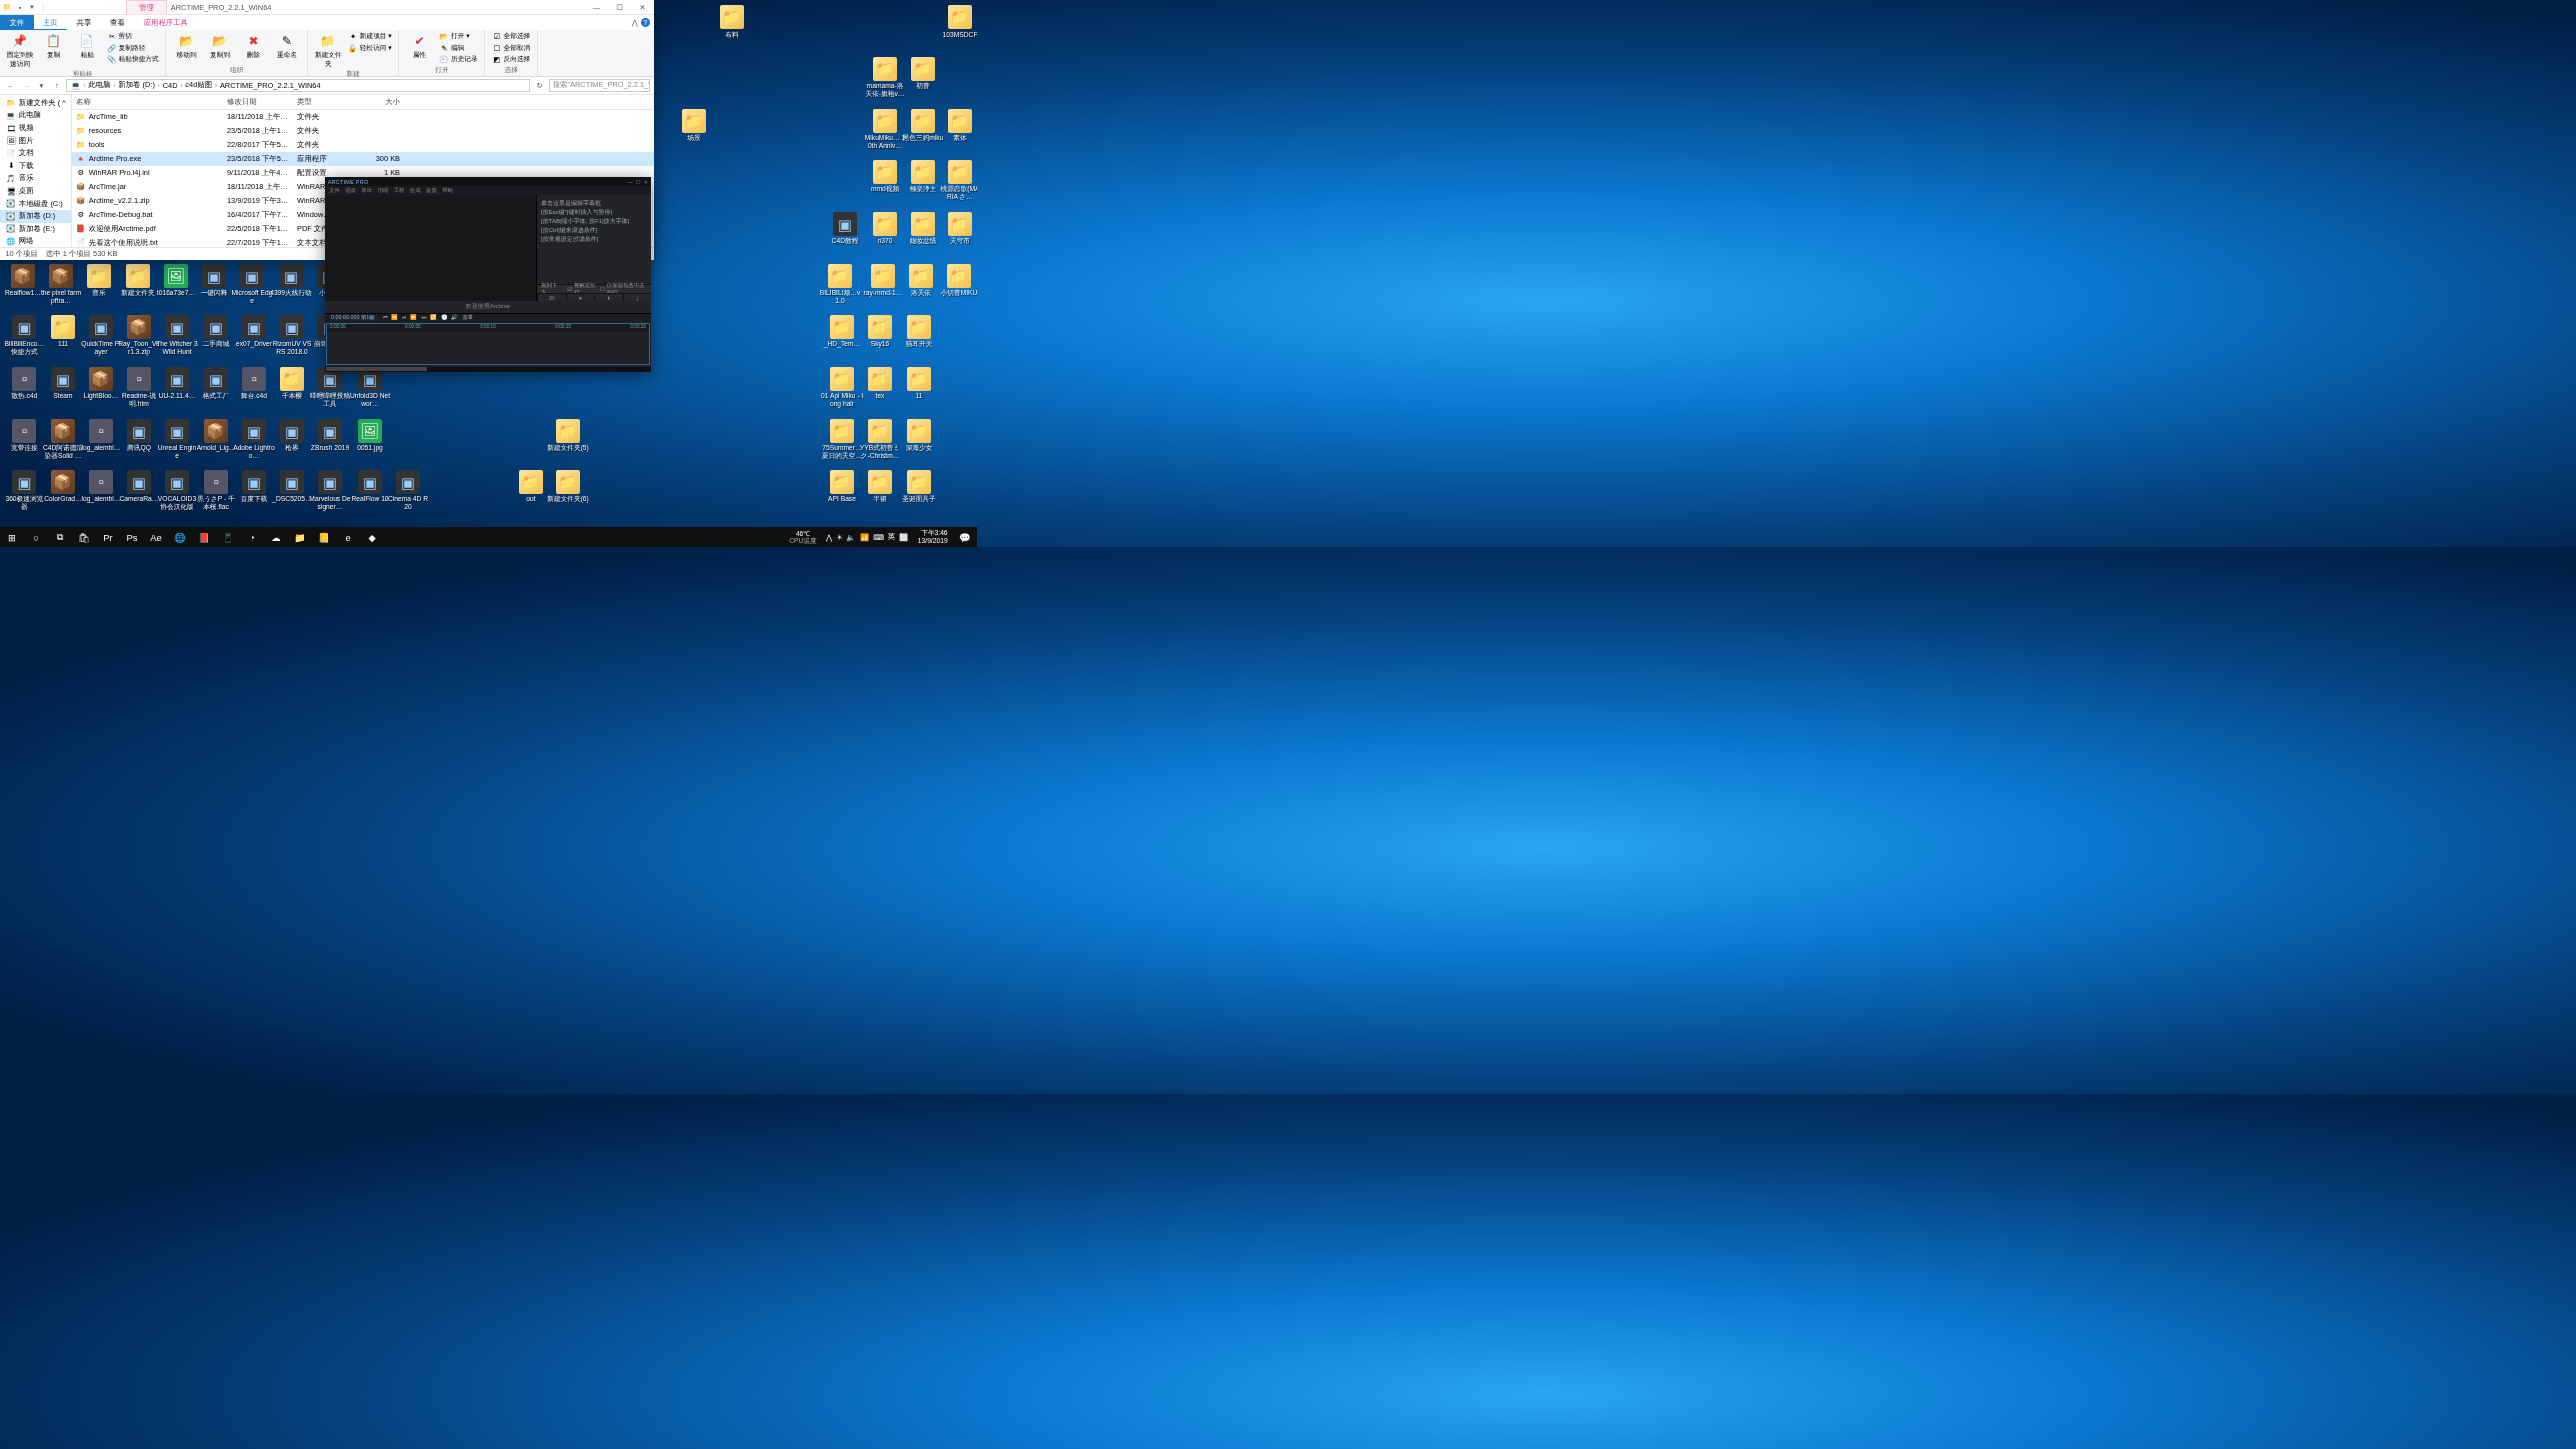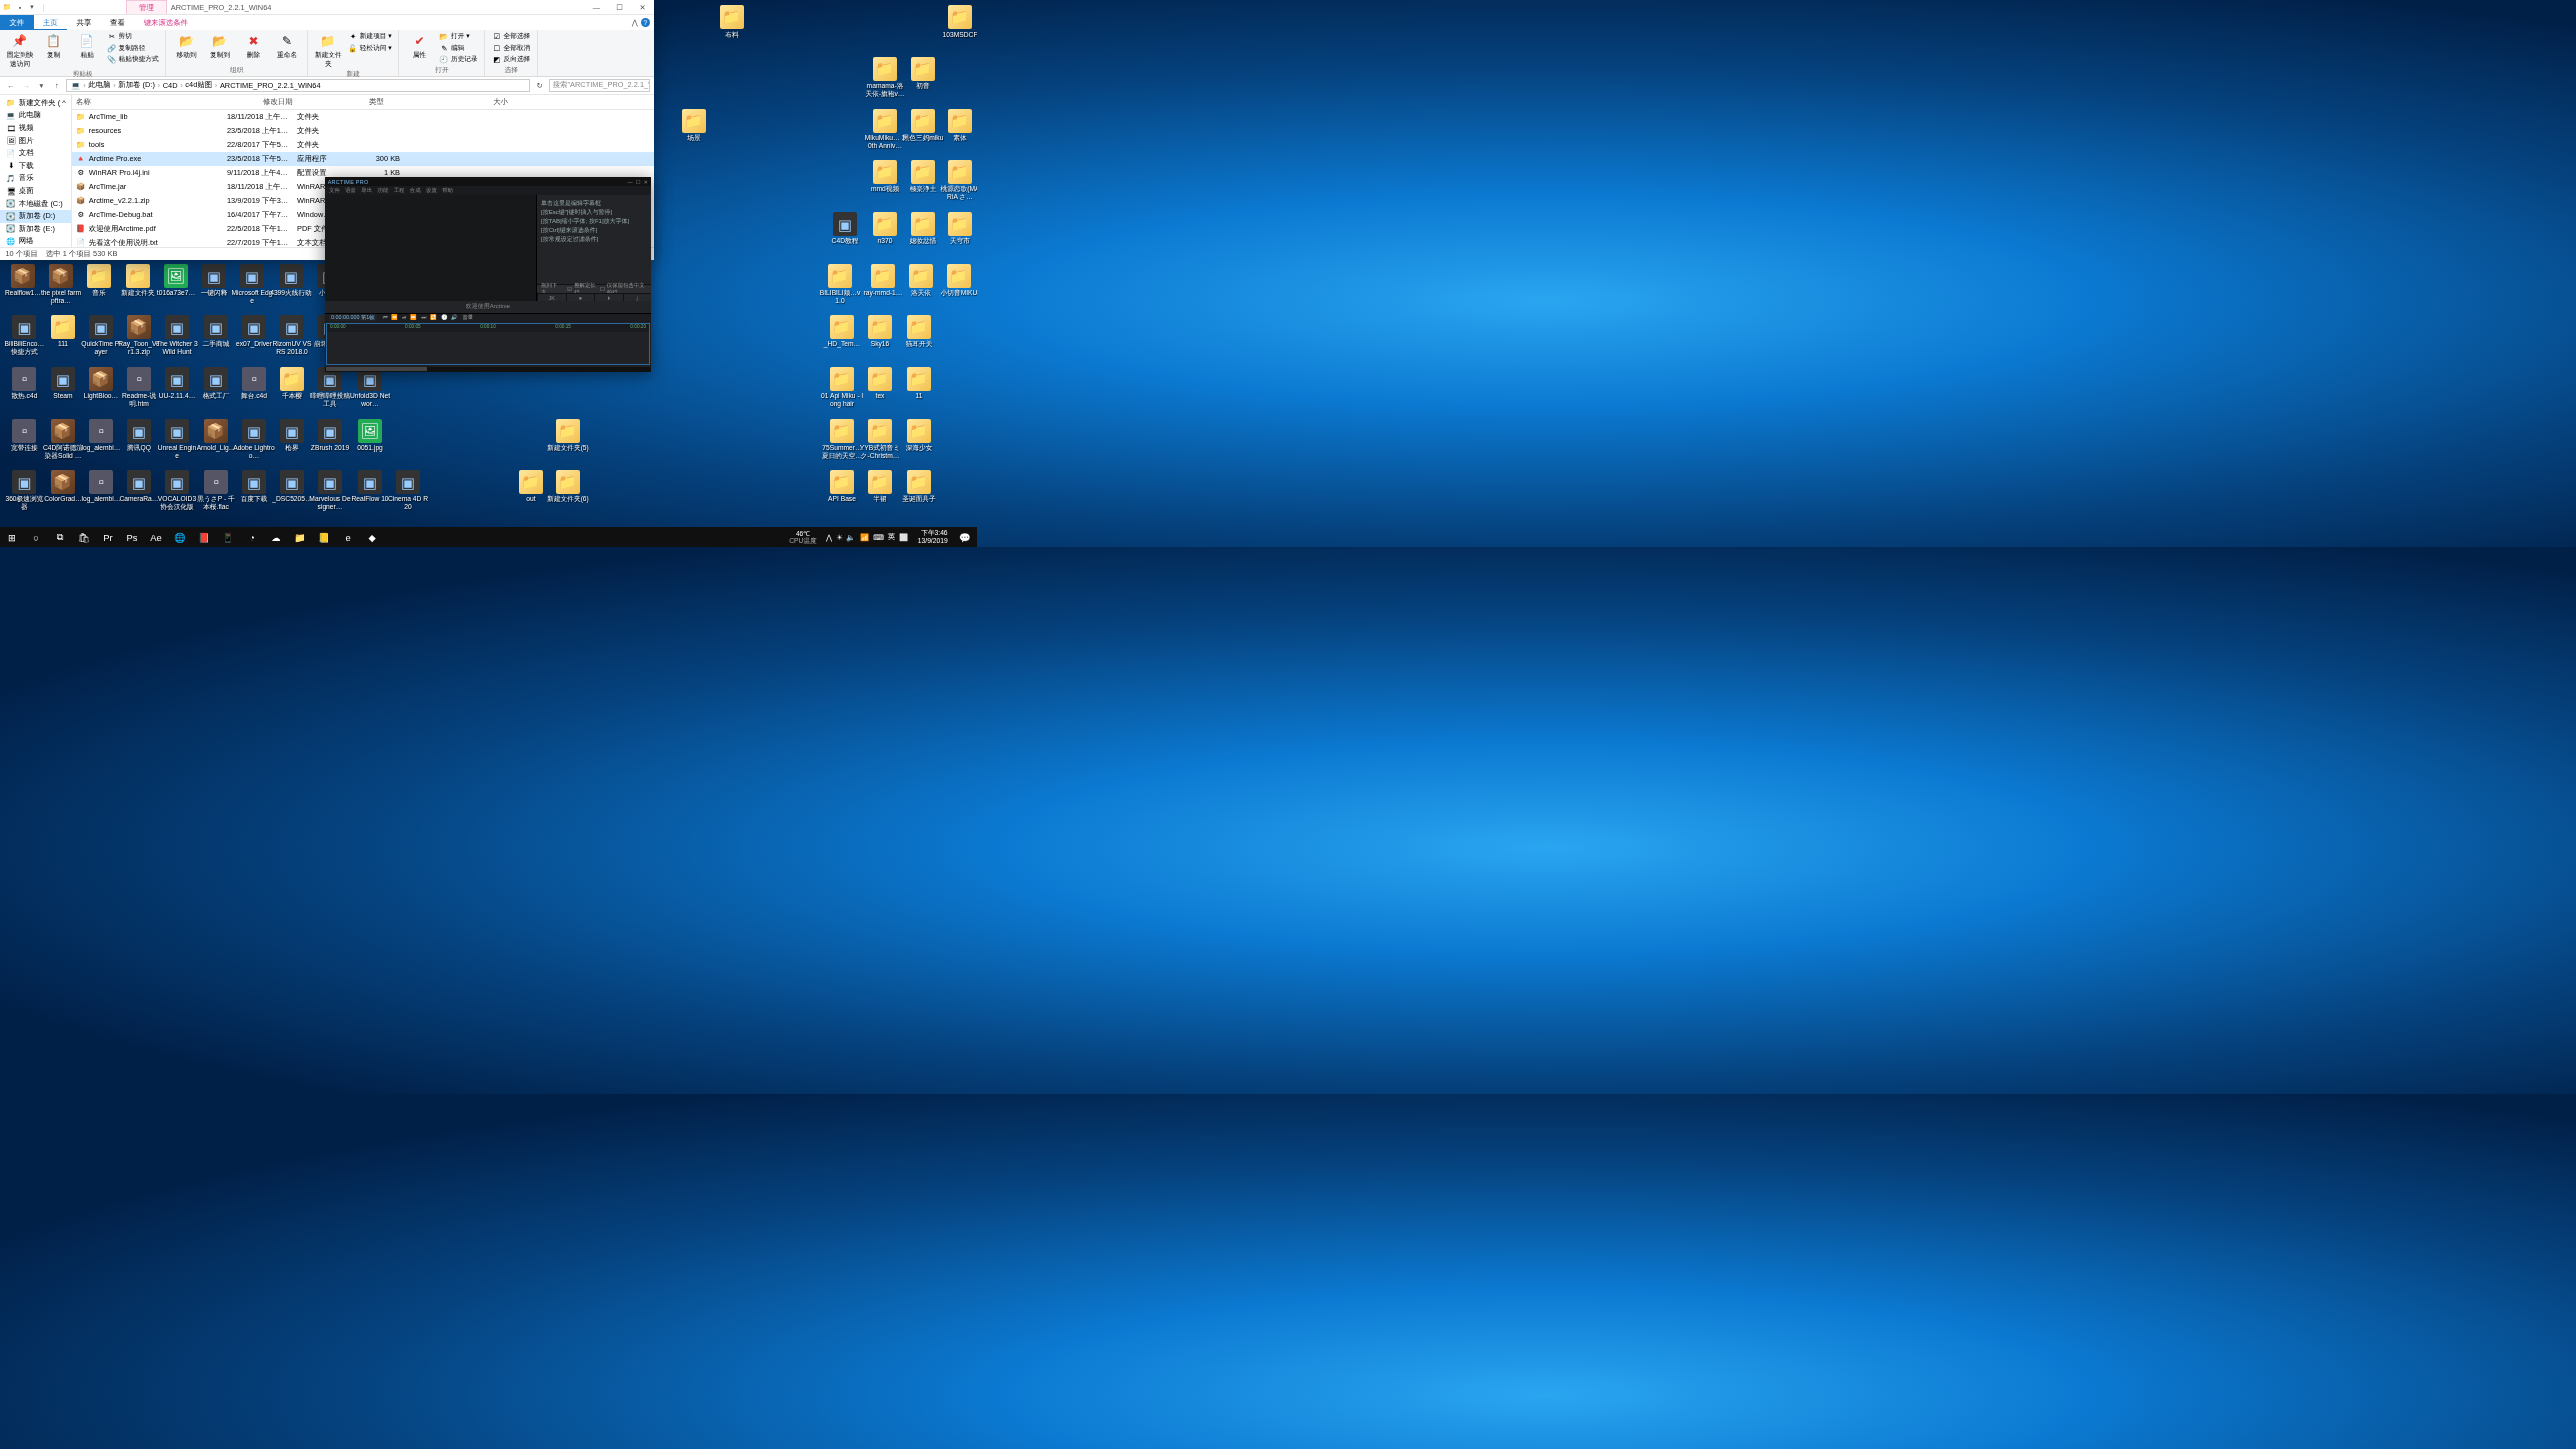--- a/index.html
+++ b/index.html
@@ -55,21 +55,21 @@
 .crumb.sep { color:#999; padding:0 0.7px; }
 .refresh { width:14.8px; text-align:center; color:#555; }
 .search { width:101px; border:0.7px solid #ccc; height:13.4px; padding:0 2.7px; color:#888; overflow:hidden; white-space:nowrap; }
 
 .ex-body { flex:1; display:flex; overflow:hidden; }
 .tree { width:72px; border-right:0.7px solid #e6e6e6; padding-top:2px; font-size:7.4px; overflow:hidden; }
 .tnode { display:flex; align-items:center; gap:2.7px; padding:1.3px 2.7px 1.3px 6.7px; white-space:nowrap; }
 .tnode .ti { width:9.4px; text-align:center; }
 .tnode.sel { background:#cde8ff; }
 
-.listhdr { display:flex; border-bottom:0.7px solid #e6e6e6; font-size:7.4px; color:#444;gap:36px; }
+.listhdr { display:flex; border-bottom:0.7px solid #e6e6e6; font-size:7.4px; color:#444; }
 .listhdr>div, .frow>div { padding:2px 4px; overflow:hidden; white-space:nowrap; text-overflow:ellipsis; }
 .col-name { width:151px; }
 .col-date { width:70px; }
 .col-type { width:67px; }
 .col-size { width:44px; text-align:right; }
 .files { flex:1; display:flex; flex-direction:column; font-size:7.4px; }
 .frow { display:flex; }
 .frow.sel { background:#cde8ff; }
 .fname { display:flex; align-items:center; gap:3.4px; }
 .fi { width:9.4px; height:9.4px; display:flex; align-items:center; justify-content:center; font-size:7.4px; }
@@ -451,21 +451,21 @@
       <div class="winbtn">☐</div>
       <div class="winbtn close">✕</div>
     </div>
   </div>
 
   <div class="ribbon-tabs">
     <div class="rtab file">文件</div>
     <div class="rtab active">主页</div>
     <div class="rtab">共享</div>
     <div class="rtab">查看</div>
-    <div class="rtab" style="color:#d63384">键来滚选条件</div>
+    <div class="rtab" style="color:#d63384">应用程序工具</div>
     <div class="rib-collapse">
       <span>⋀</span>
       <span style="background:#1979ca;color:#fff;border-radius:50%;width:9.4px;height:9.4px;display:inline-flex;align-items:center;justify-content:center">?</span>
     </div>
   </div>
 
   <div class="ribbon">
     <div class="rgroup">
       <div class="row">
         <div class="rbtn-lg">

